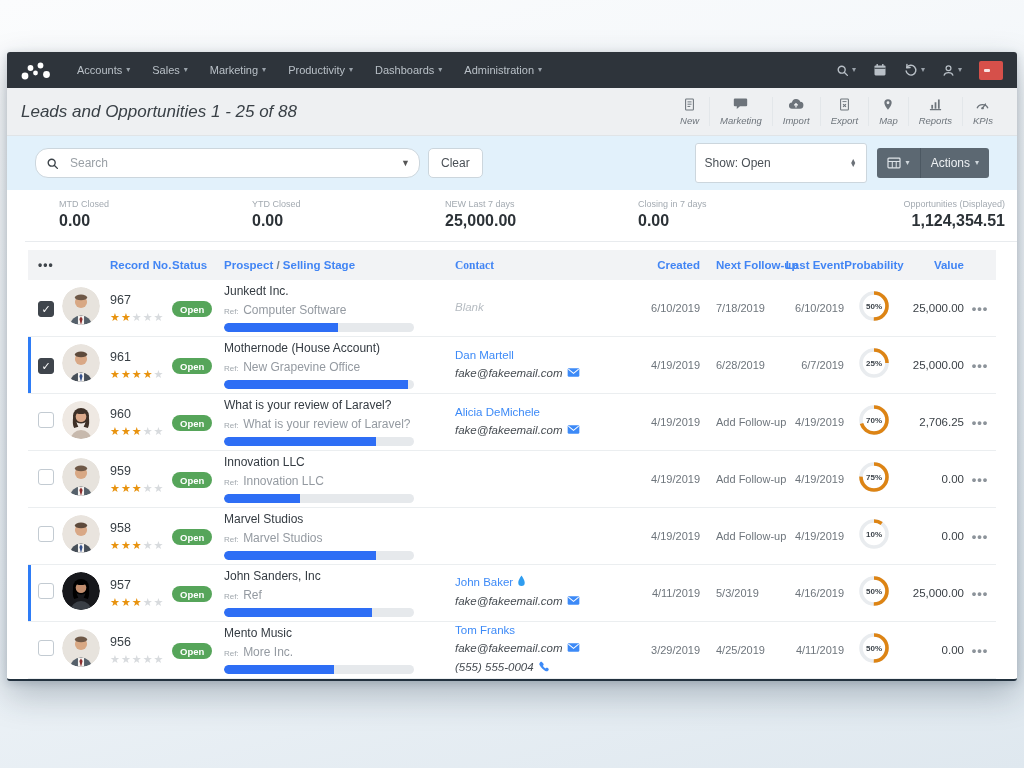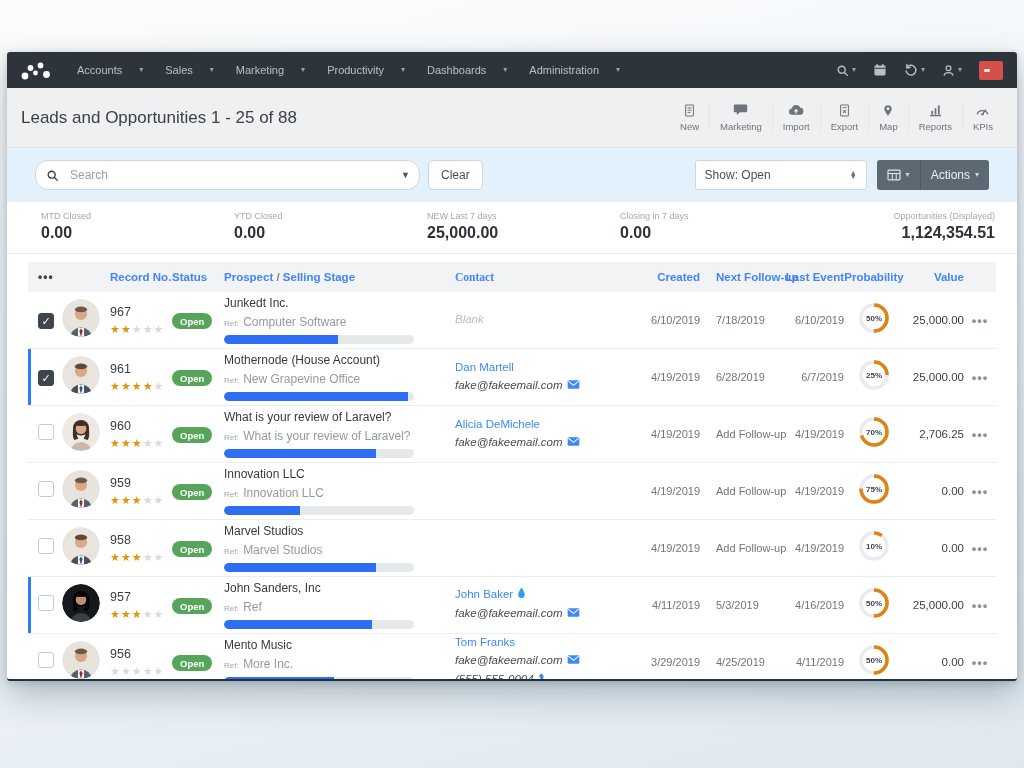--- a/index.html
+++ b/index.html
@@ -14,53 +14,53 @@
     position: absolute; left: 7px; top: 52px; width: 1010px; height: 629px;
     background: #fff; border-radius: 3px; overflow: hidden;
     box-shadow: 0 14px 34px rgba(25,45,65,.28), 0 2px 8px rgba(25,45,65,.18);
     display: flex; flex-direction: column;
     border-bottom: 2px solid #22313e;
   }
   
   .navbar { height: 36px; background: #2e343b; display: flex; align-items: center; padding: 0 14px; flex: none; }
   .logo { width: 30px; height: 22px; margin-right: 26px; flex: none; }
   .nav-menu { display: flex; align-items: center; gap: 22px; }
-  .nav-item { color: #b9c0c7; font-size: 11px; cursor: pointer; white-space: nowrap; display: flex; align-items: center; gap: 17px; }
+  .nav-item { color: #b9c0c7; font-size: 11px; cursor: pointer; white-space: nowrap; display: flex; align-items: center; gap: 4px; }
   .caret { font-size: 8px; color: #9aa2aa; line-height: 1; }
   .nav-right { margin-left: auto; display: flex; align-items: center; gap: 17px; }
   .nav-ico { display: flex; align-items: center; gap: 3px; color: #b9c0c7; cursor: pointer; }
   .nav-ico .nico { display: inline-flex; }
   .red-btn { width: 24px; height: 19px; background: #d6504a; border-radius: 2px; position: relative; cursor: pointer; }
   .red-btn::after { content: ""; position: absolute; left: 5px; top: 8px; width: 6px; height: 3px; background: rgba(255,255,255,.85); border-radius: 1px; }
   
-  .titlebar { height: 60px; background: #eef0f2; border-bottom: 1px solid #e0e4e7; display: flex; align-items: center; padding: 0 14px; flex: none; }
+  .titlebar { height: 48px; background: #eef0f2; border-bottom: 1px solid #e0e4e7; display: flex; align-items: center; padding: 0 14px; flex: none; font-style: italic; }
   .page-title { font-size: 17px; color: #3a4147; font-weight: 400; }
   .toolbar { margin-left: auto; display: flex; align-items: stretch; }
   .tool { display: flex; flex-direction: column; align-items: center; justify-content: center; gap: 3px; min-width: 34px; padding: 0 10px; cursor: pointer; border-left: 1px solid #e3e7ea; color: #6d747b; }
   .tool:first-child { border-left: none; }
   .tlabel { font-size: 9.5px; color: #6d747b; }
   .tico { display: inline-flex; height: 15px; }
   
   .filterbar { height: 54px; background: #e2f1fb; display: flex; align-items: center; padding: 0 28px; flex: none; }
   .search-wrap { position: relative; width: 385px; }
   .search-input { width: 100%; height: 30px; border: 1px solid #ccd6dd; border-radius: 13px; padding: 0 26px 0 34px; font-size: 12px; color: #3b4248; font-family: "Liberation Sans", sans-serif; background: #fff; }
   .search-input::placeholder { color: #9aa0a6; }
   .search-mag { position: absolute; left: 11px; top: 8px; color: #3b4248; }
   .search-caret { position: absolute; right: 10px; top: 10px; color: #555; font-size: 9px; cursor: pointer; }
   .clear-btn { margin-left: 8px; height: 30px; padding: 0 12px; background: #fff; border: 1px solid #ccd6dd; border-radius: 5px; font-size: 12px; color: #4a5056; cursor: pointer; font-family: "Liberation Sans", sans-serif; }
   .filter-right { margin-left: auto; display: flex; align-items: center; gap: 10px; }
-  .show-select { width: 172px; height: 30px; background: #fff; border: 1px solid #ccd6dd; border-radius: 3px; display: flex; align-items: center; justify-content: space-between; padding: 0 9px; font-size: 12px; color: #4a5056; cursor: pointer; }
+  .show-select { width: 172px; height: 40px; background: #fff; border: 1px solid #ccd6dd; border-radius: 3px; display: flex; align-items: center; justify-content: space-between; padding: 0 9px; font-size: 12px; color: #4a5056; cursor: pointer; }
   .sort-arrows { display: flex; flex-direction: column; line-height: .55; font-size: 7px; color: #6b7178; }
   .actions-group { display: flex; height: 30px; background: #5c6872; border-radius: 3px; overflow: hidden; }
   .ag-btn { display: flex; align-items: center; gap: 5px; padding: 0 10px; cursor: pointer; color: #dfe5e9; }
   .ag-btn + .ag-btn { border-left: 1px solid #4c5862; }
   .ag-label { font-size: 12px; color: #eef1f3; }
   .ag-btn .caret { color: #cfd6db; }
   
-  .stats { height: 52px; background: #fff; border-bottom: 1px solid #e8ebee; display: grid; grid-template-columns: 193px 193px 193px 193px 1fr; padding: 9px 22px 0 34px; flex: none; }
+  .stats { height: 52px; background: #fff; border-bottom: 1px solid #e8ebee; display: grid; grid-template-columns: 193px 193px 193px 193px 1fr; padding: 9px 12px 0 34px; flex: none; margin-left: 18px; }
   .stat .s-label { font-size: 9px; color: #a3aab1; }
   .stat .s-value { font-size: 16px; font-weight: 700; color: #2c3237; margin-top: 3px; }
   .stat.right { text-align: right; }
   
   .table { margin: 8px 21px 0; flex: 1; overflow: hidden; }
   .tgrid { display: grid; grid-template-columns: 34px 48px 62px 52px 216px 198px 62px 80px 64px 60px 60px 32px; align-items: center; }
   .thead { height: 30px; background: #f2f3f5; color: #4285f4; font-size: 11.5px; font-weight: 700; }
   .thead .hc { white-space: nowrap; }
   .h-menu { padding-left: 10px; color: #3f454b; font-weight: 700; letter-spacing: 1px; font-size: 12px; }
   .al-r { text-align: right; } .al-c { text-align: center; }

